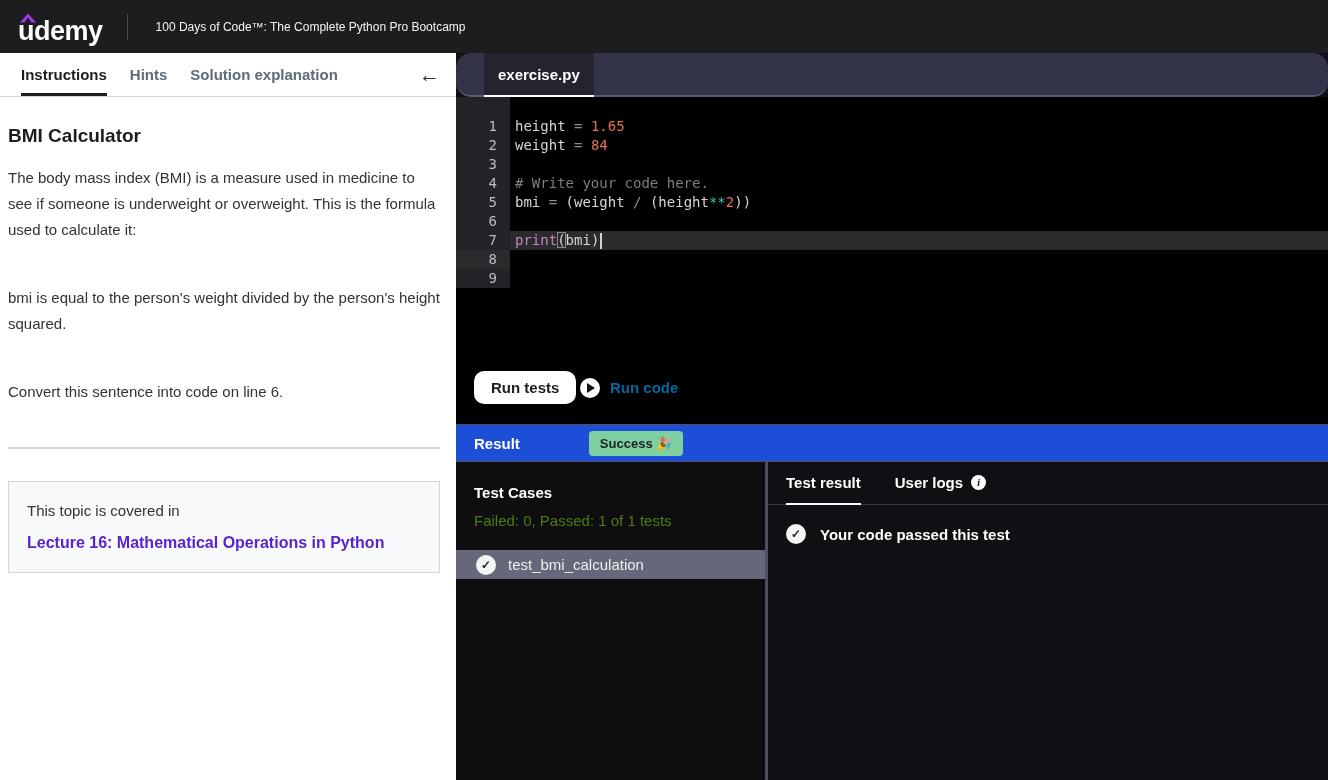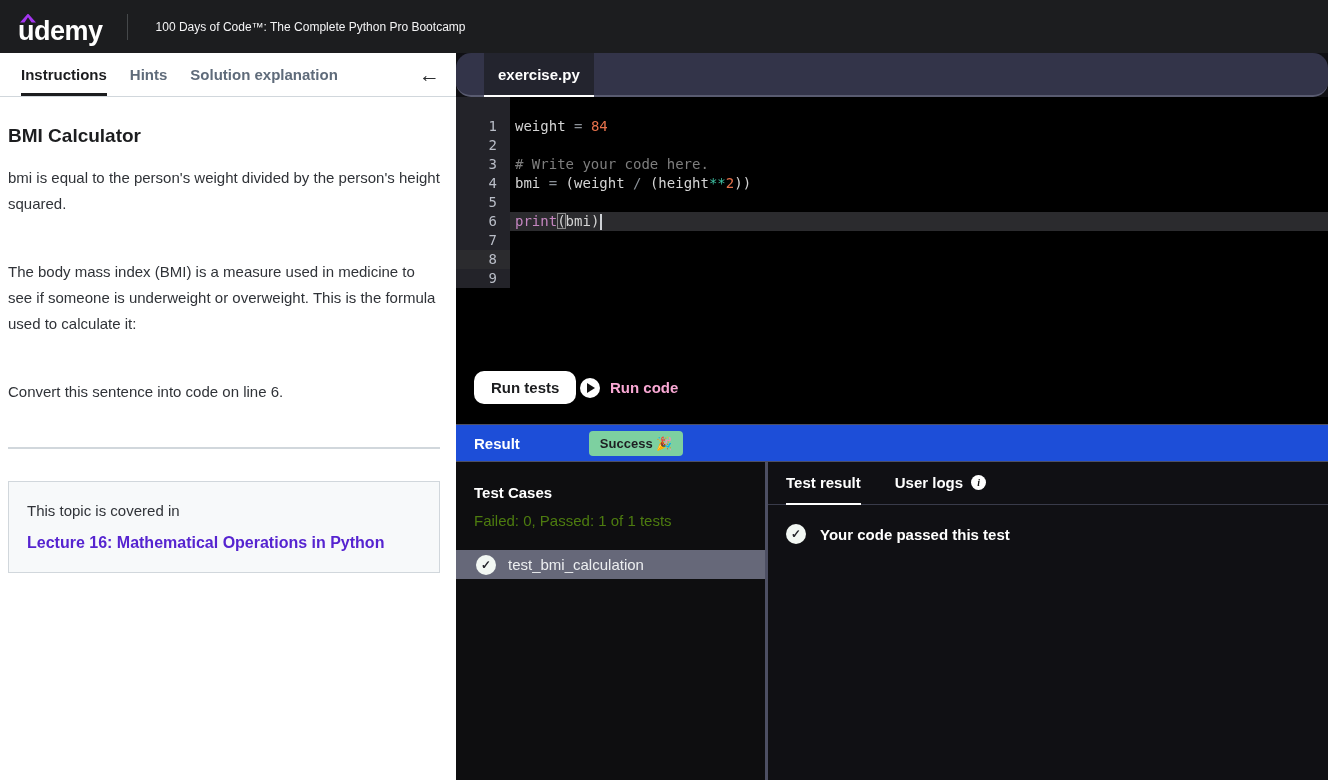--- a/index.html
+++ b/index.html
@@ -59,21 +59,21 @@
   .tk-cm { color:#7e7e7e; } .tk-kw { color:#c586c0; } .tk-pn { color:#d4d4d4; }
   .tk-ts { color:#3fc3a5; }
   .tk-bm { color:#d4d4d4; outline:1px solid #8a8a8a; outline-offset:-1px; }
   .cursor { display:inline-block; width:2px; height:16px; background:#cfd2d6;
     vertical-align:middle; margin-left:1px; }
 
   .run-tests { position:absolute; top:274px; left:18px; height:33px; padding:0 17px;
     background:#fff; color:#1c1d1f; font-weight:700; font-size:15px; border:none;
     border-radius:10px; font-family:inherit; cursor:pointer; }
   .run-code { position:absolute; top:274px; left:124px; height:33px; display:flex;
-    align-items:center; gap:10px; color:#f9a8d4; font-weight:700; font-size:15px;
+    align-items:center; gap:10px; color:#0369a1; font-weight:700; font-size:15px;
     background:none; border:none; font-family:inherit; cursor:pointer; }
   .play-icon { width:20px; height:20px; border-radius:50%; background:#fff; position:relative; }
   .play-icon::after { content:""; position:absolute; left:7px; top:5px;
     border-left:8px solid #111; border-top:5px solid transparent; border-bottom:5px solid transparent; }
 
   .result-bar { position:absolute; top:371px; left:0; right:0; height:38px; background:#1d4ed8;
     border-top:1px solid #4d4f63; border-bottom:1px solid #4d4f63;
     display:flex; align-items:center; padding-left:18px;gap:47px; }
   .result-label { color:#fff; font-weight:700; font-size:15px; }
   .success-badge { margin-left:22px; background:#7dd0a0; color:#1e1f22; font-weight:700;
@@ -120,22 +120,22 @@
 
   <div class="left-panel">
     <div class="lp-tabbar">
       <div class="lp-tab active">Instructions</div>
       <div class="lp-tab">Hints</div>
       <div class="lp-tab">Solution explanation</div>
       <div class="back-arrow">←</div>
     </div>
     <div class="lp-content">
       <div class="exercise-title">BMI Calculator</div>
+      <p class="lp-para">The body mass index (BMI) is a measure used in medicine to see if someone is underweight or overweight. This is the formula used to calculate it:</p>
       <p class="lp-para">bmi is equal to the person's weight divided by the person's height squared.</p>
-      <p class="lp-para">The body mass index (BMI) is a measure used in medicine to see if someone is underweight or overweight. This is the formula used to calculate it:</p>
       <p class="lp-para">Convert this sentence into code on line 6.</p>
       <hr class="lp-hr hr1">
       <hr class="lp-hr">
       <div class="topic-box">
         <div class="topic-intro">This topic is covered in</div>
         <div class="topic-link">Lecture 16: Mathematical Operations in Python</div>
       </div>
     </div>
   </div>
 
@@ -152,20 +152,21 @@
             <div class="ln">2</div>
             <div class="ln">3</div>
             <div class="ln">4</div>
             <div class="ln">5</div>
             <div class="ln">6</div>
             <div class="ln">7</div>
             <div class="ln current">8</div>
             <div class="ln">9</div>
           </div>
         <div class="rows">
+            <div class="code-row"><span class="tk-id">height</span><span class="tk-op"> = </span><span class="tk-num">1.65</span></div>
             <div class="code-row"><span class="tk-id">weight</span><span class="tk-op"> = </span><span class="tk-num">84</span></div>
             <div class="code-row"></div>
             <div class="code-row"><span class="tk-cm"># Write your code here.</span></div>
             <div class="code-row"><span class="tk-id">bmi</span><span class="tk-op"> = </span><span class="tk-pn">(</span><span class="tk-id">weight</span><span class="tk-op"> / </span><span class="tk-pn">(</span><span class="tk-id">height</span><span class="tk-ts">**</span><span class="tk-num">2</span><span class="tk-pn">))</span></div>
             <div class="code-row"></div>
             <div class="code-row current"><span class="tk-kw">print</span><span class="tk-bm">(</span><span class="tk-id">bmi</span><span class="tk-pn">)</span><span class="cursor"></span></div>
             <div class="code-row"></div>
           </div>
       </div>
       <button class="run-tests">Run tests</button>

